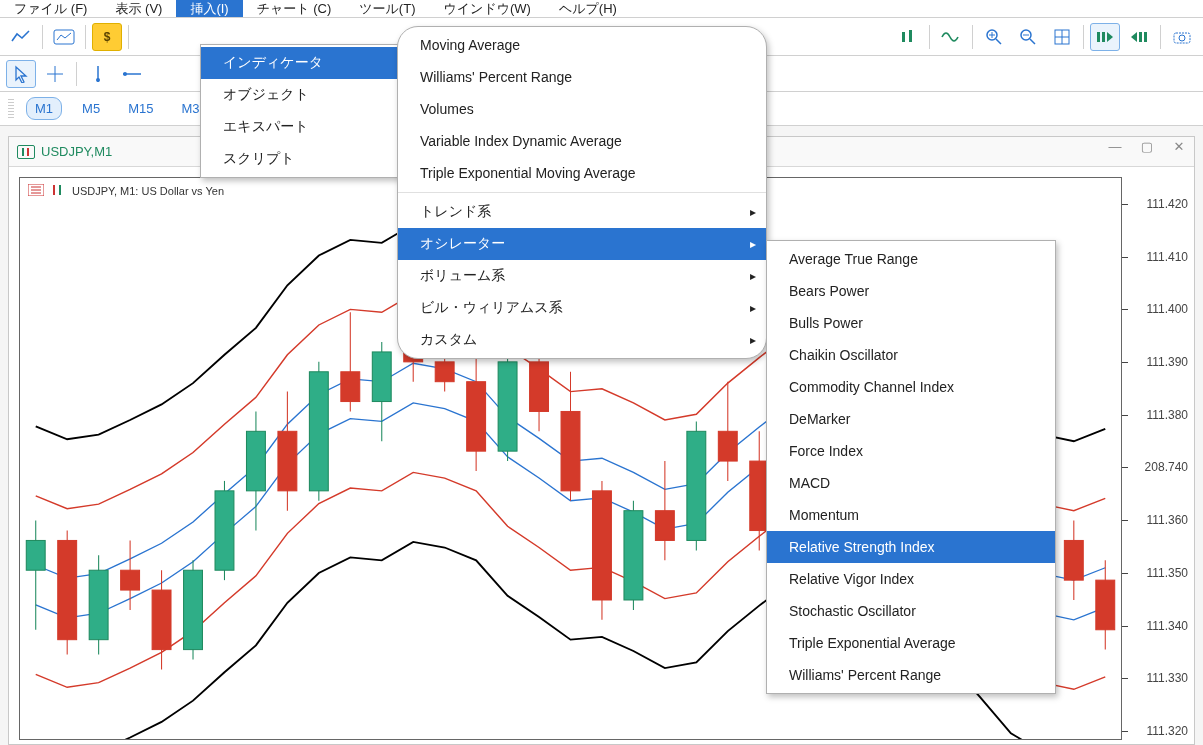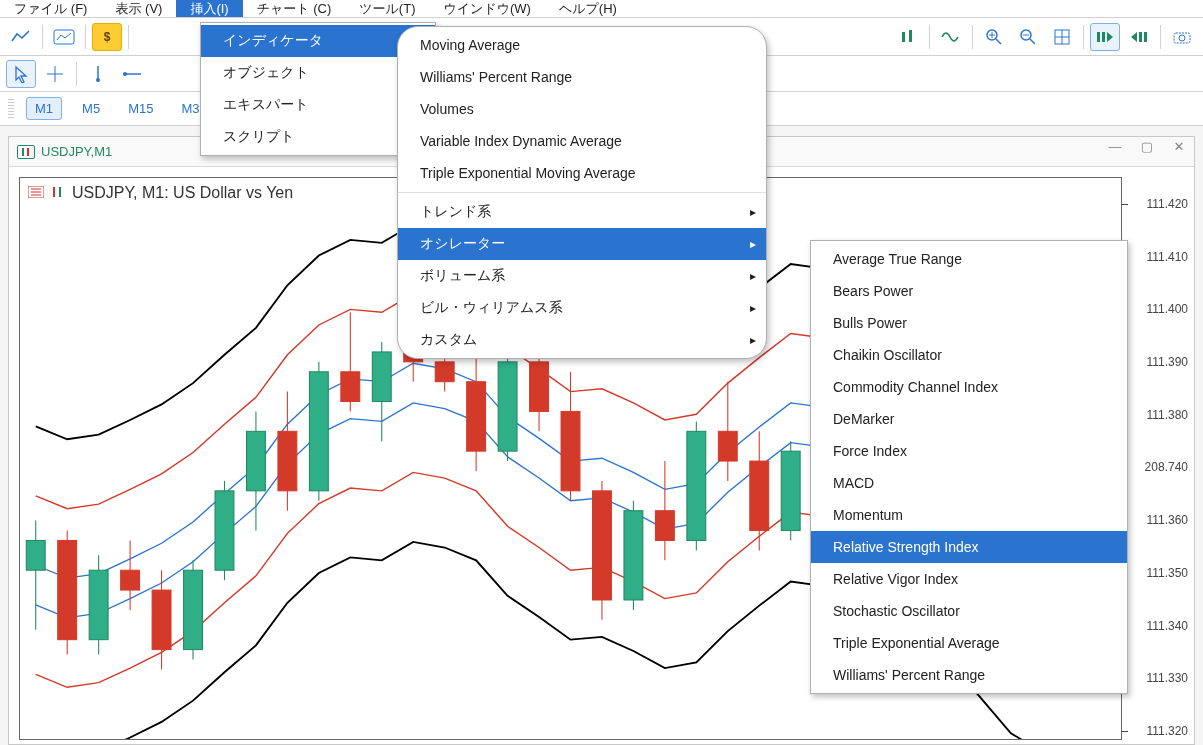--- a/index.html
+++ b/index.html
@@ -68,21 +68,21 @@
     height:34px;
     background:#fff;
     border-bottom:1px solid #d0d0d0;
     padding:0 8px;
     gap:12px;
     font-size:13px;
   }
   .timeframes .grip{
     width:6px;height:20px;background:repeating-linear-gradient(#ccc,#ccc 1px,#fff 1px,#fff 3px);
   }
-  .tf-item{ color:#2a74d0; padding:3px 8px; border-radius:3px; }
+  .tf-item{ color:#2a74d0; padding:3px 8px; border-radius:9px; }
   .tf-item.active{ background:#e3effc; border:1px solid #7db1e8; }
   
   .chart-window{
     position:absolute;
     left:8px; right:8px; top:136px; bottom:0;
     border:1px solid #c8c8c8;
     background:#fff;
   }
   .chart-titlebar{
     height:30px;
@@ -102,22 +102,22 @@
   .windowctl{ position:absolute; right:4px; top:2px; display:flex; gap:10px; color:#888;}
   .windowctl span{ width:22px; text-align:center; }
   .chart-canvas{
     position:absolute;
     left:10px; right:72px; top:40px; bottom:4px;
     border:1px solid #666;
     background:#fff;
     overflow:hidden;
   }
   .chart-canvas .label{
-    position:absolute; left:8px; top:6px; font-size:16px; color:#333;
-    display:flex; align-items:flex-start; gap:6px;
+    position:absolute; left:8px; top:6px; font-size:11px; color:#333;
+    display:flex; align-items:center; gap:6px;
   }
   .chart-canvas .label .ic{ width:16px;height:14px;display:inline-block; }
   .yaxis{
     position:absolute; right:4px; top:60px; bottom:6px;
     width:60px;
     display:flex; flex-direction:column; justify-content:space-between;
     font-size:12px; color:#444; text-align:right;
   }
   .yaxis div{ padding-right:2px; }
   .yaxis .tick{position:relative;text-align:right;}
@@ -136,23 +136,23 @@
     height:32px; padding:0 28px 0 22px;
     color:#222;
     position:relative;
     white-space:nowrap;
   }
   .menu .row.sel{ background:#2a74d0; color:#fff; }
   .menu .row.has-sub::after{
     content:"▸"; position:absolute; right:10px; font-size:12px;
   }
   .menu .divider{ height:1px; background:#e0e0e0; margin:3px 0; }
-  #menu-insert{ left:200px; top:22px; width:236px; }
+  #menu-insert{ left:200px; top:44px; width:236px; }
   #menu-indicators{ left:397px; top:26px; width:370px;border-radius:21px; }
-  #menu-osc{ left:766px; top:240px; width:318px;margin-left:44px; }
+  #menu-osc{ left:766px; top:240px; width:290px; }
 </style>
 </head>
 <body>
 
 <div class="menubar">
   <div class="item">ファイル (F)</div>
   <div class="item">表示 (V)</div>
   <div class="item active">挿入(I)</div>
   <div class="item">チャート (C)</div>
   <div class="item">ツール(T)</div>

